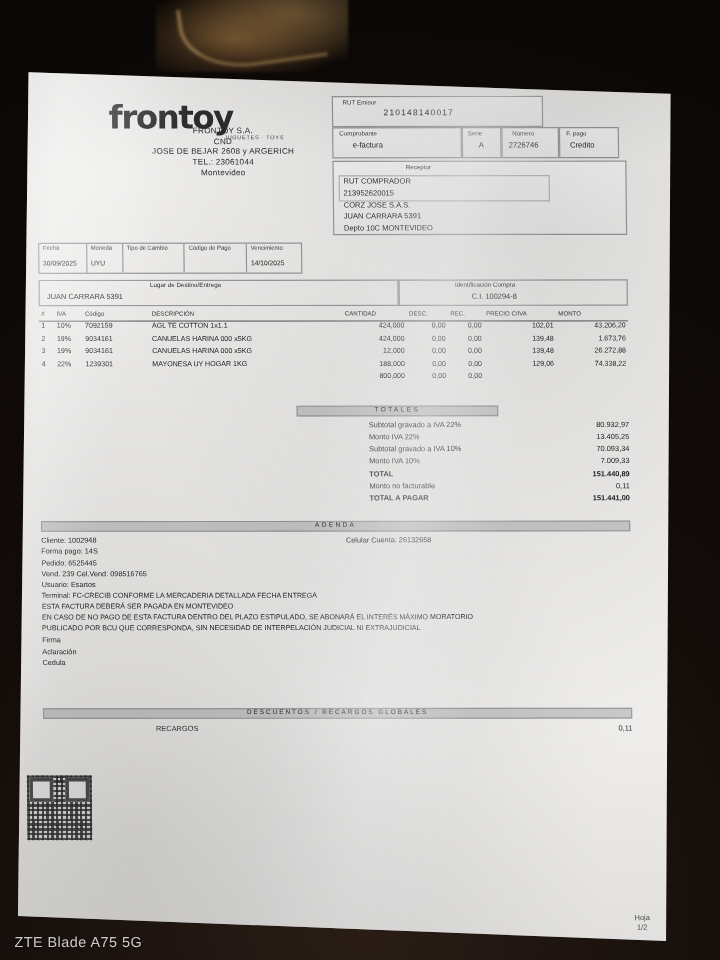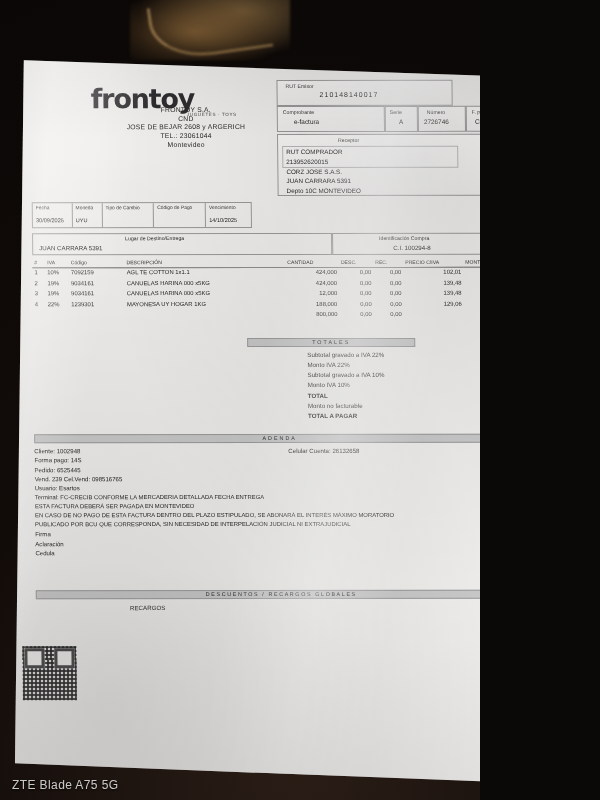--- a/index.html
+++ b/index.html
@@ -2,21 +2,21 @@
 <html><head>
 <meta charset="utf-8">
 <style>
   * { box-sizing: border-box; }
   html, body { margin:0; padding:0; }
   body {
     width:600px; height:800px; overflow:hidden;
     background:#0b0908;
     font-family:"Liberation Sans", sans-serif;
   }
-  #shot { position:relative; width:480px; height:800px; overflow:hidden; background:#6d28d9; }
+  #shot { position:relative; width:600px; height:800px; overflow:hidden; background:#6d28d9; }
 
   
   .bg-dark {
     position:absolute; inset:0;
     background:
       radial-gradient(circle at 300px 760px, #2a1d16 0%, #120c09 45%, #0a0706 100%),
       linear-gradient(180deg,#1a1310 0%,#0a0706 100%);
   }
   .hair {
     position:absolute; left:130px; top:-10px; width:160px; height:70px;

